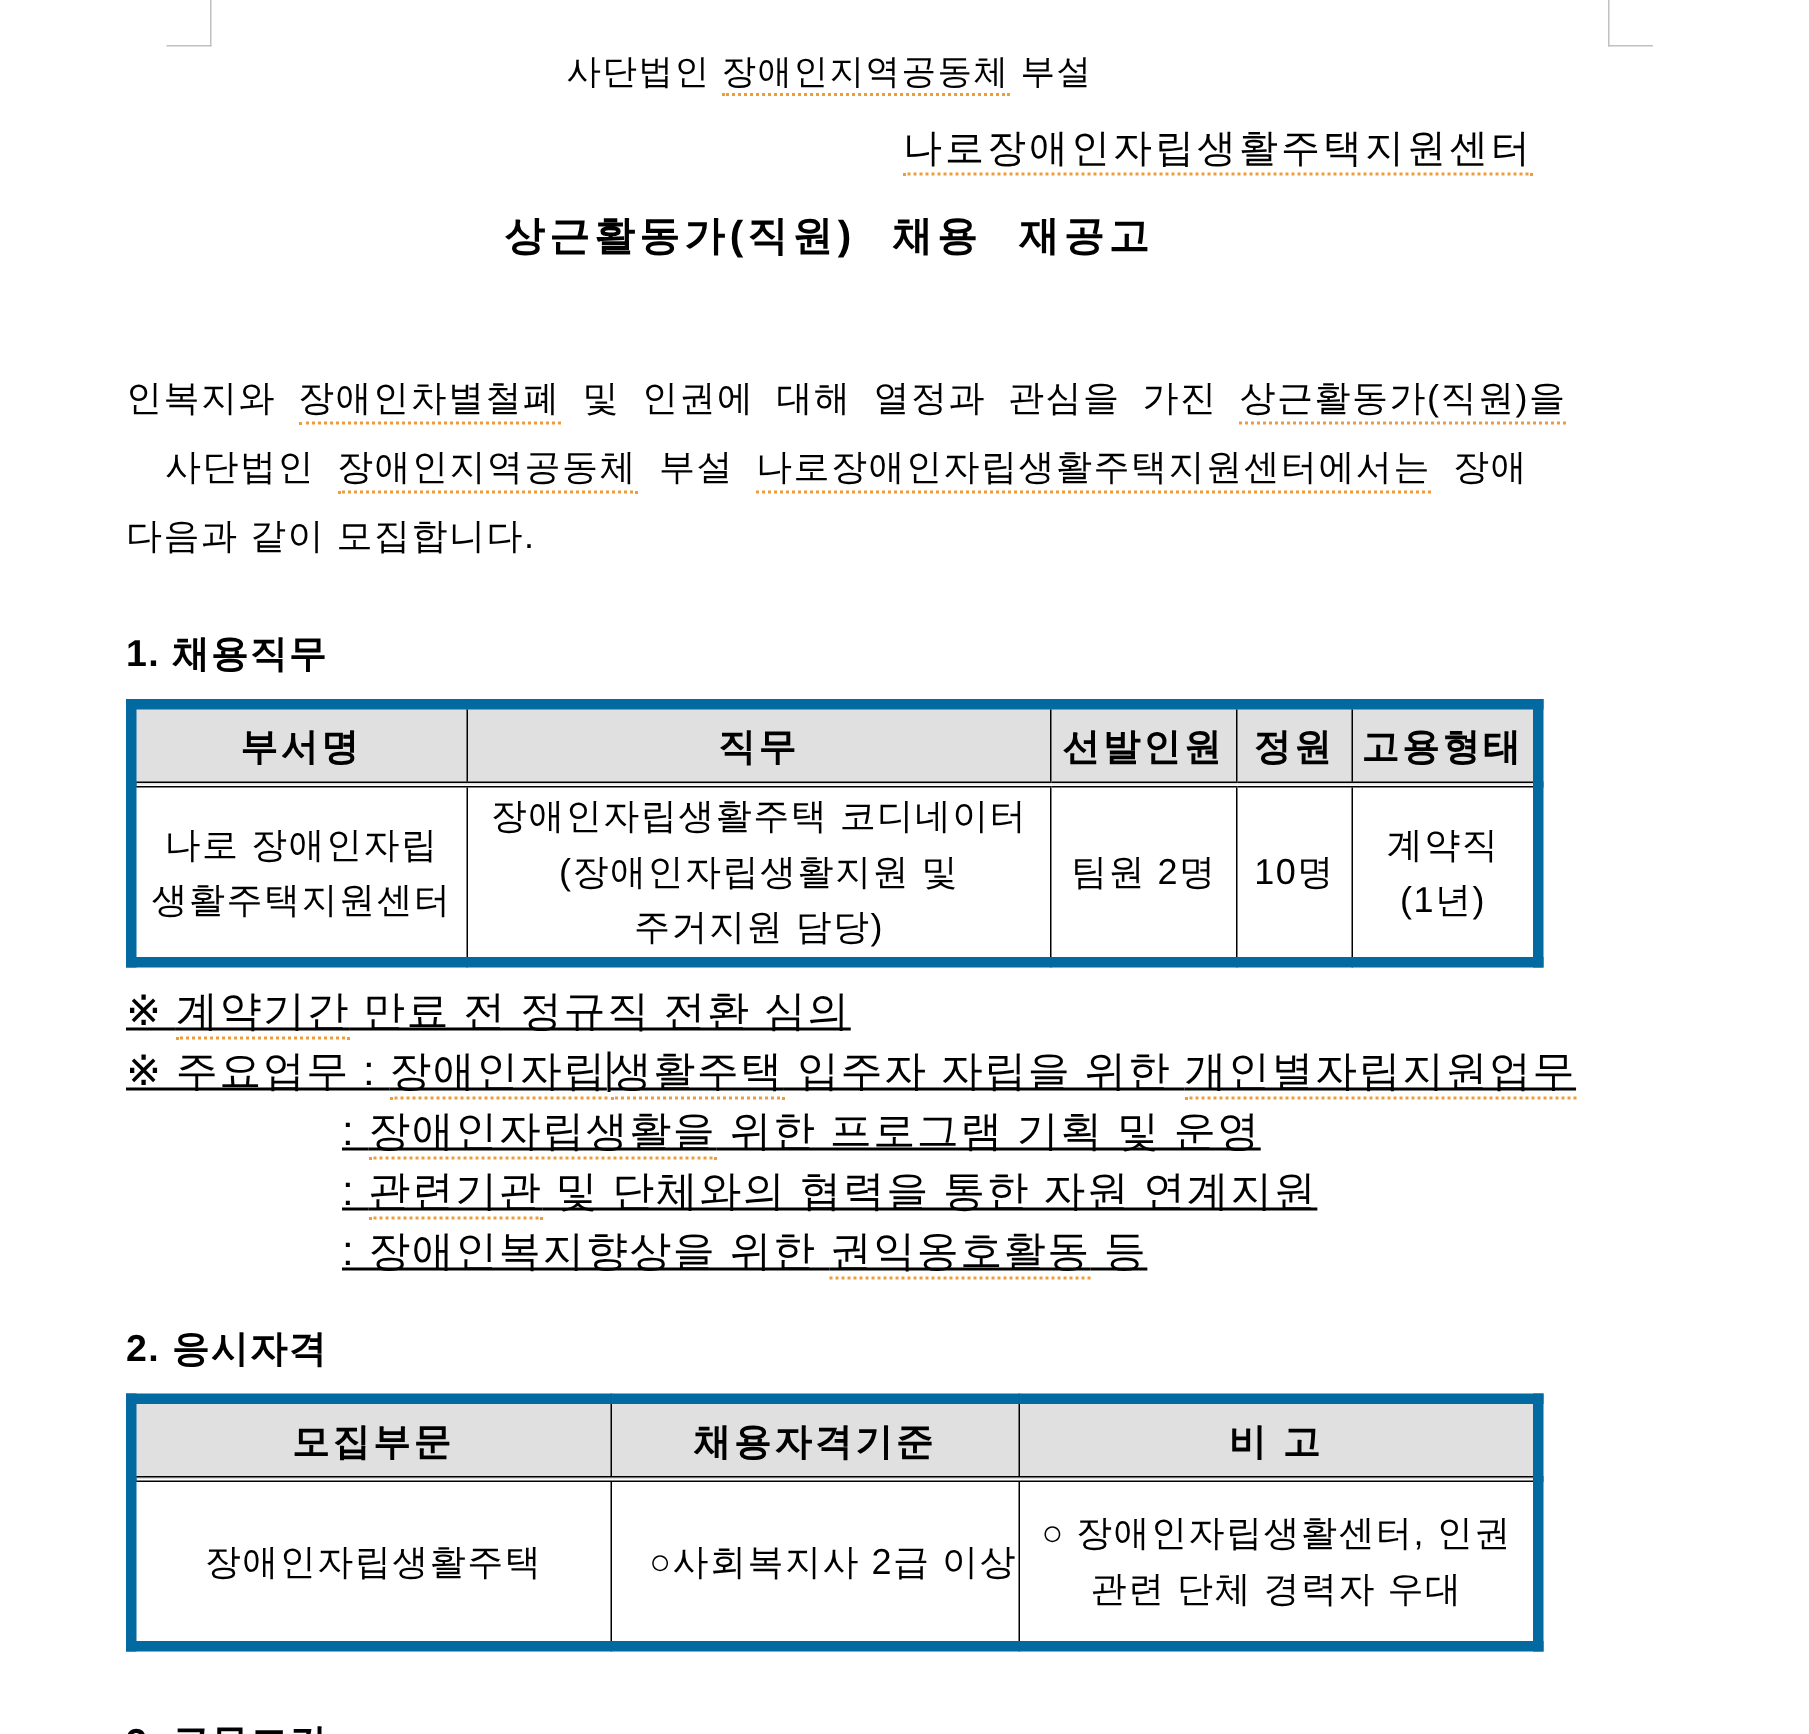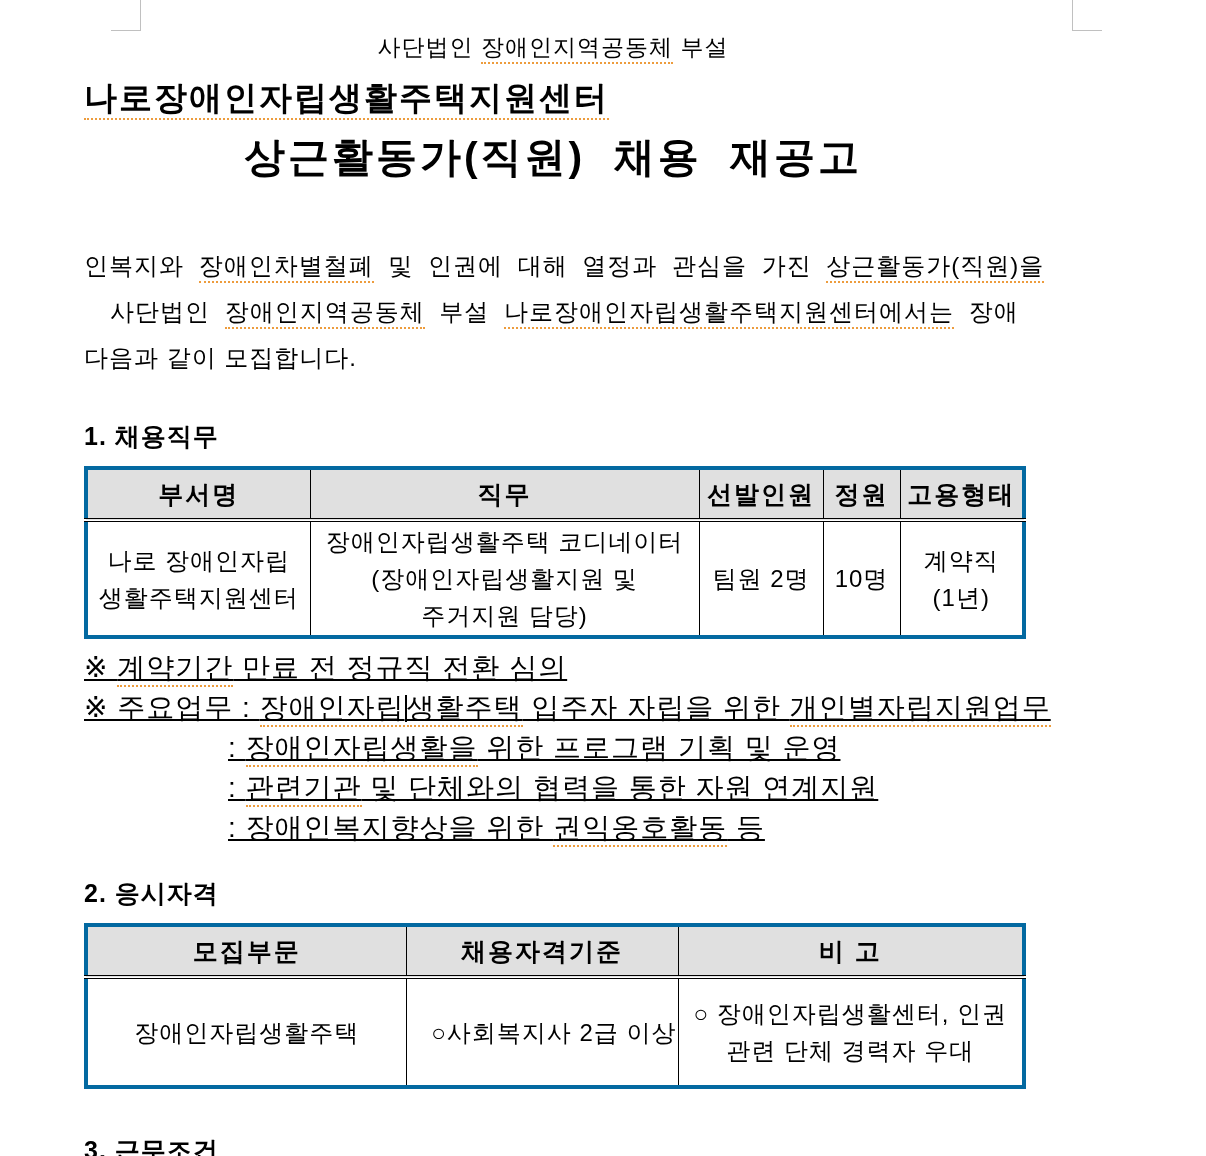--- a/index.html
+++ b/index.html
@@ -9,38 +9,38 @@
     color:#000;position:relative;
   }
   
   .mark{position:absolute;top:0;width:29px;height:30px;}
   .mark.left{left:111px;border-right:1px solid #c0c0c0;border-bottom:1px solid #c0c0c0;}
   .mark.right{left:1072px;border-left:1px solid #c0c0c0;border-bottom:1px solid #c0c0c0;}
 
   .content{position:relative;margin-left:84px;width:938px;}
 
   .title1{margin-top:33px;text-align:center;font-size:23px;letter-spacing:1px;line-height:28px;}
-  .title2{margin-top:16px;text-align:left;font-size:33px;font-weight:700;letter-spacing:2px;line-height:42px;}
-  .title3{margin-top:16px;text-align:center;font-size:41px;font-weight:600;letter-spacing:3px;word-spacing:14px;line-height:44px;}
+  .title2{margin-top:16px;text-align:right;font-size:26px;font-weight:400;letter-spacing:2px;line-height:42px;}
+  .title3{margin-top:16px;text-align:center;font-size:27px;font-weight:600;letter-spacing:3px;word-spacing:14px;line-height:44px;}
 
   .intro{margin-top:64px;font-size:24px;letter-spacing:1px;}
   .intro .line{line-height:46px;white-space:nowrap;}
   .intro .line.justified{word-spacing:7px;}
   .intro .line.first{text-indent:26px;}
 
   .sp{border-bottom:2px dotted #ed9c3d;padding-bottom:2px;}
 
   .heading{font-size:25px;font-weight:600;letter-spacing:1px;line-height:30px;}
   .h1{margin-top:40px;}
   .h2{margin-top:30px;}
   .h3{margin-top:46px;text-decoration:underline;}
 
   table{border-collapse:collapse;table-layout:fixed;width:938px;background:#fff;}
   table,td,th{border:1px solid #000;}
-  table{border:4px solid #0369a1;}
+  table{border:7px solid #0369a1;}
   .tbl{margin-top:15px;}
   th{background:#e0e0e0;font-size:25px;font-weight:600;letter-spacing:2px;
      height:46px;text-align:center;vertical-align:middle;
      border-bottom:4px double #000;}
   td{font-size:24px;letter-spacing:1px;text-align:center;vertical-align:middle;
      white-space:pre-line;line-height:37px;}
   .t1 td{height:109px;}
   .t2 td{height:104px;}
   td.left{text-align:right;padding-left:12px;}
 

